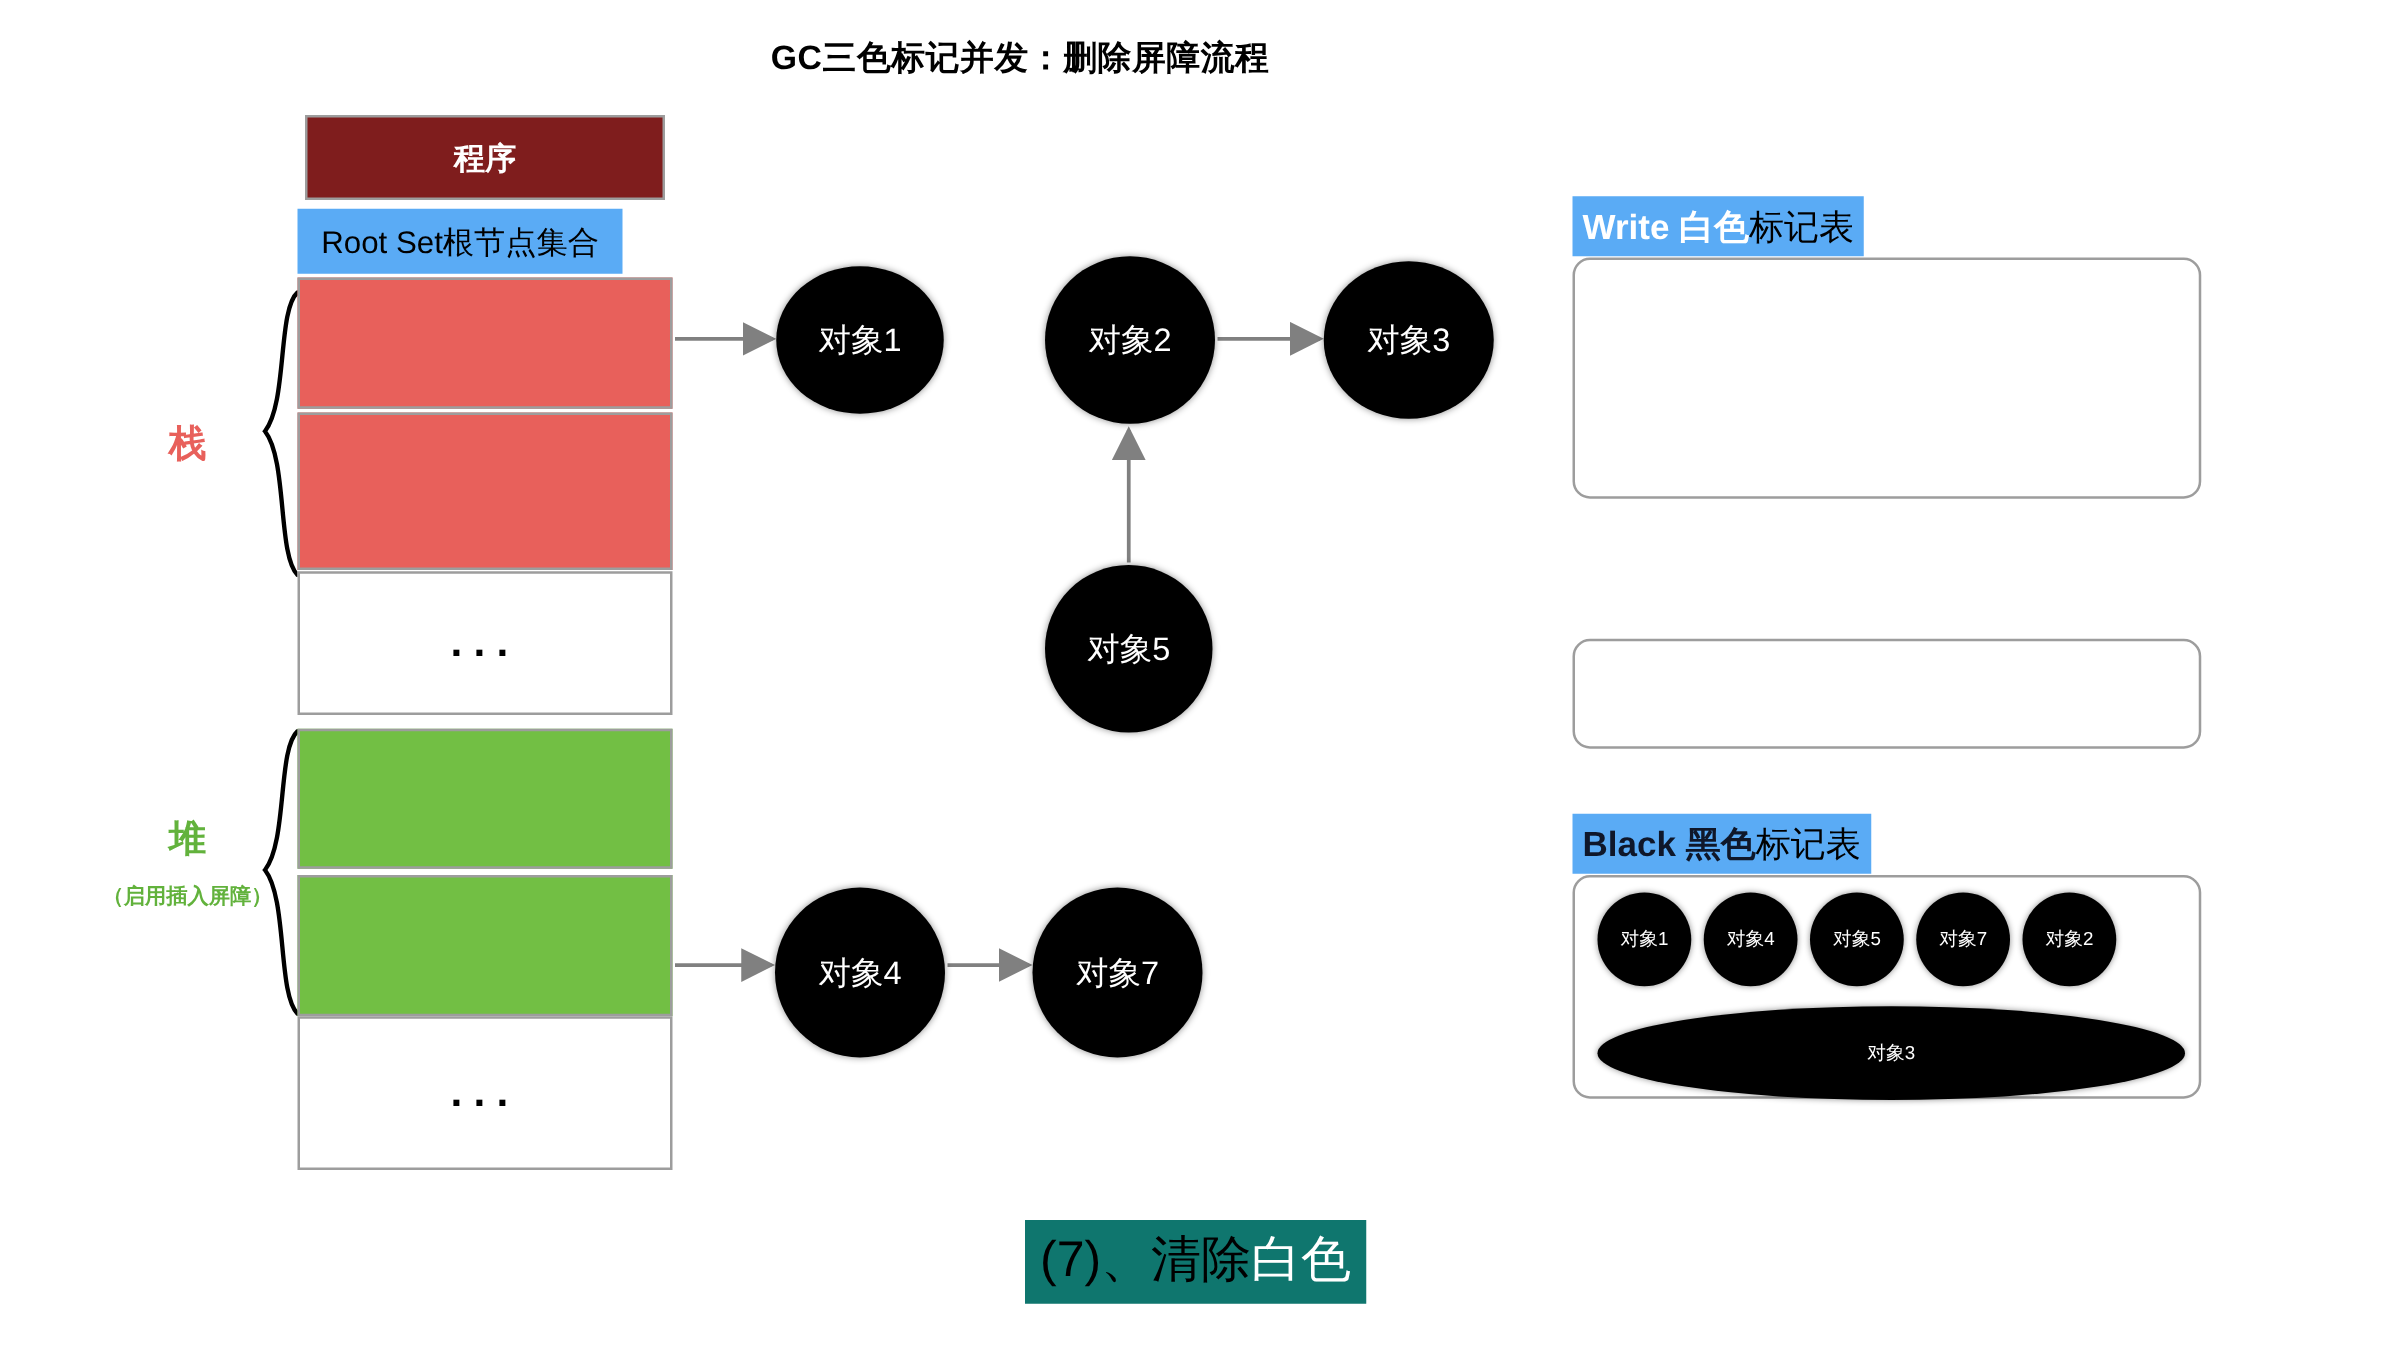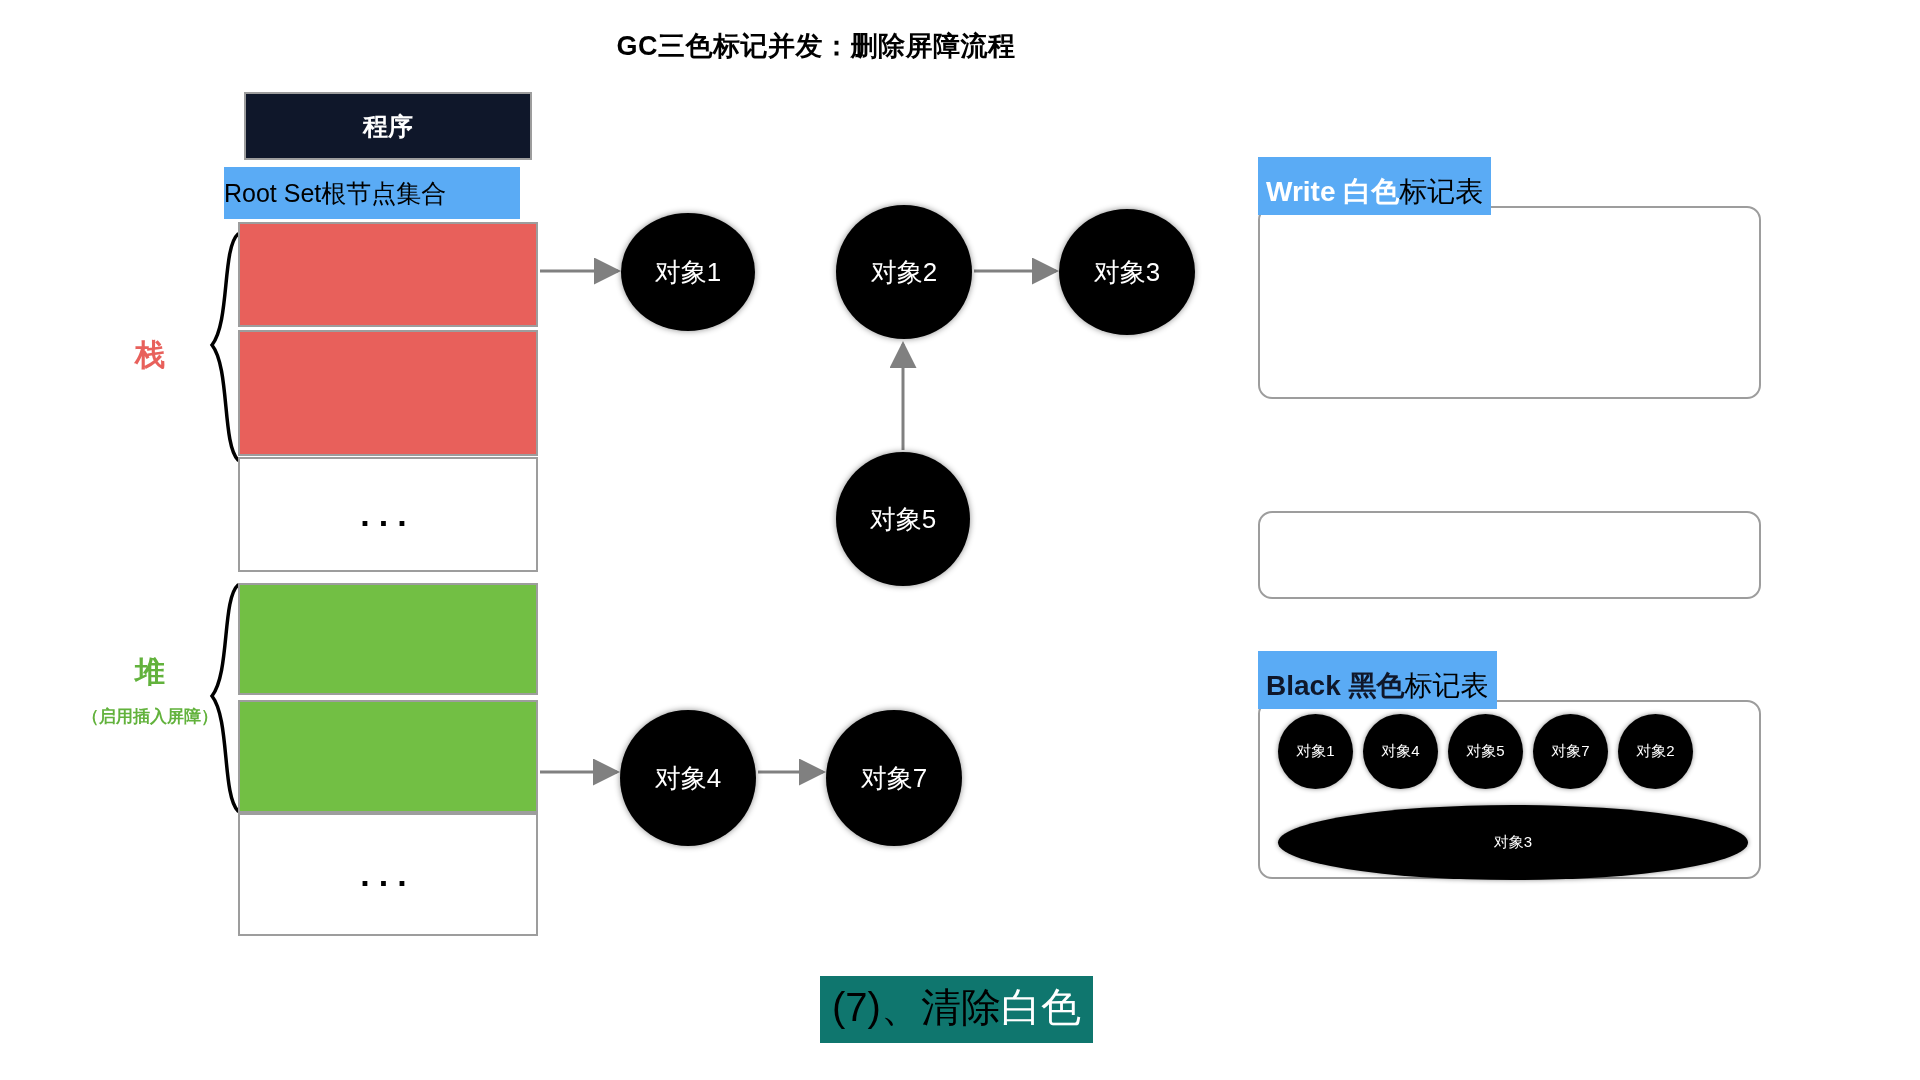--- a/index.html
+++ b/index.html
@@ -17,30 +17,30 @@
     position:absolute;left:0;top:28px;width:1632px;
     text-align:center;
     font-size:27px;font-weight:bold;color:#000;
     letter-spacing:.5px;
   }
 
   
   .mem-cell{position:absolute;box-sizing:border-box;}
   #cell-program{
     left:244px;top:92px;width:288px;height:68px;
-    background:#0f172a;border:2px solid #9d9d9d;
+    background:#7f1d1d;border:2px solid #9d9d9d;
     color:#ffffff;font-size:25px;font-weight:bold;
     display:flex;align-items:center;justify-content:center;
   }
   #cell-rootset{
-    left:224px;top:167px;width:296px;height:52px;
+    left:238px;top:167px;width:260px;height:52px;
     background:#5aabf5;
     color:#000;font-size:25px;
     display:flex;align-items:center;justify-content:flex-start;
-    padding-left:0;
+    padding-left:19px;
   }
   #cell-stack-1{
     left:238px;top:222px;width:300px;height:105px;
     background:#e8605b;border:2px solid #9d9d9d;
   }
   #cell-stack-2{
     left:238px;top:330px;width:300px;height:126px;
     background:#e8605b;border:2px solid #9d9d9d;
   }
   #cell-stack-dots{
@@ -92,21 +92,21 @@
   #obj-2{left:836px;top:205px;width:136px;height:134px;}
   #obj-3{left:1059px;top:209px;width:136px;height:126px;}
   #obj-5{left:836px;top:452px;width:134px;height:134px;}
   #obj-4{left:620px;top:710px;width:136px;height:136px;}
   #obj-7{left:826px;top:710px;width:136px;height:136px;}
 
   
   .table-title{
     position:absolute;background:#5aabf5;
     font-size:28px;font-weight:bold;white-space:nowrap;
-    padding:16px 8px 4px 8px;
+    padding:6px 8px 4px 8px;
     z-index:3;
   }
   .hl-white{color:#ffffff;}
   .hl-grey{color:#b5b5aa;}
   .hl-black{color:#0f172a;}
   .tl-rest{color:#000000;font-weight:normal;}
   .table-box{
     position:absolute;box-sizing:border-box;
     border:2px solid #9d9d9d;border-radius:14px;background:#fff;
     z-index:1;

